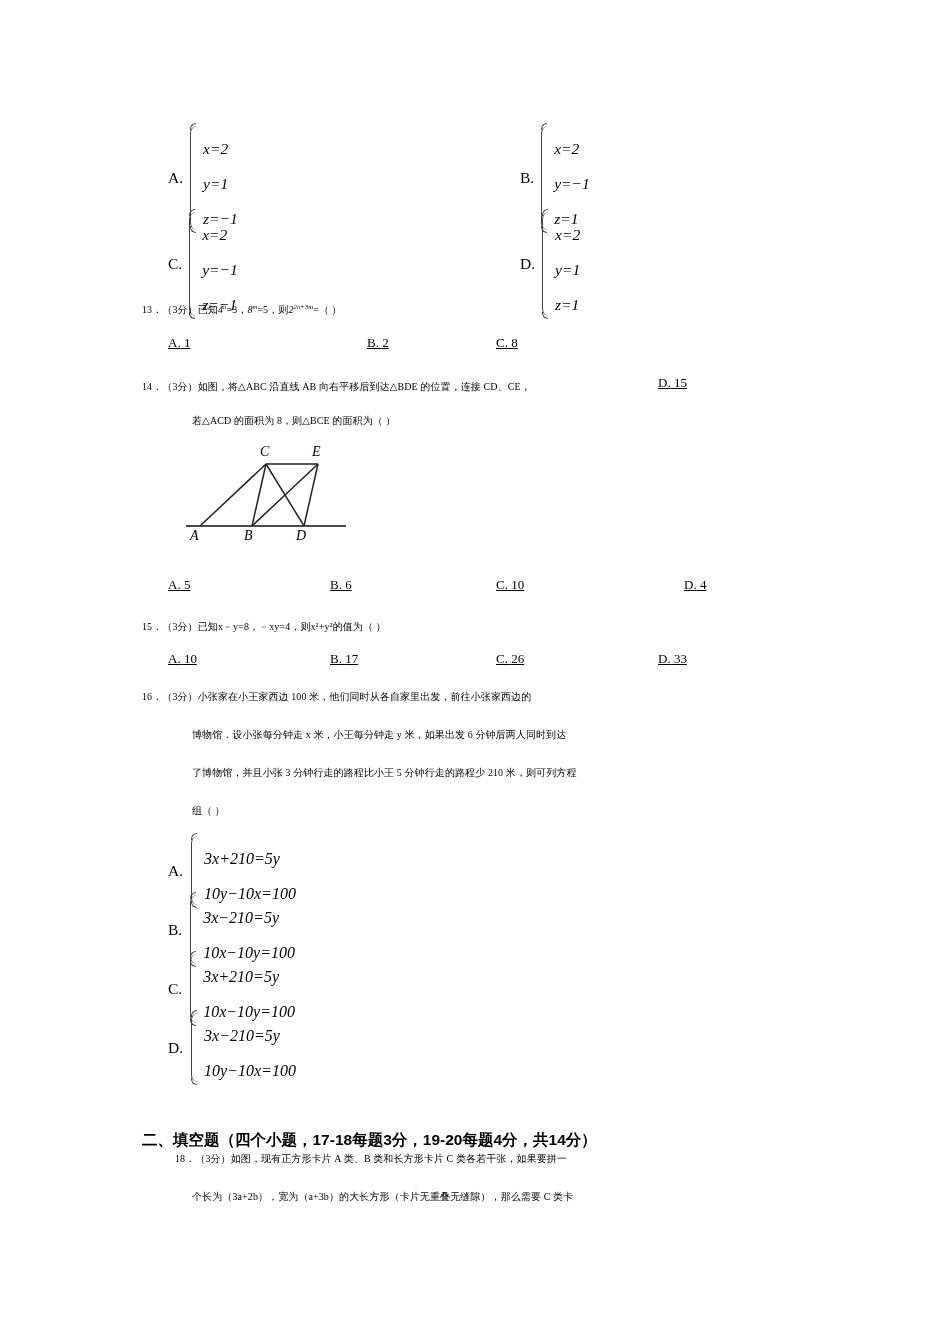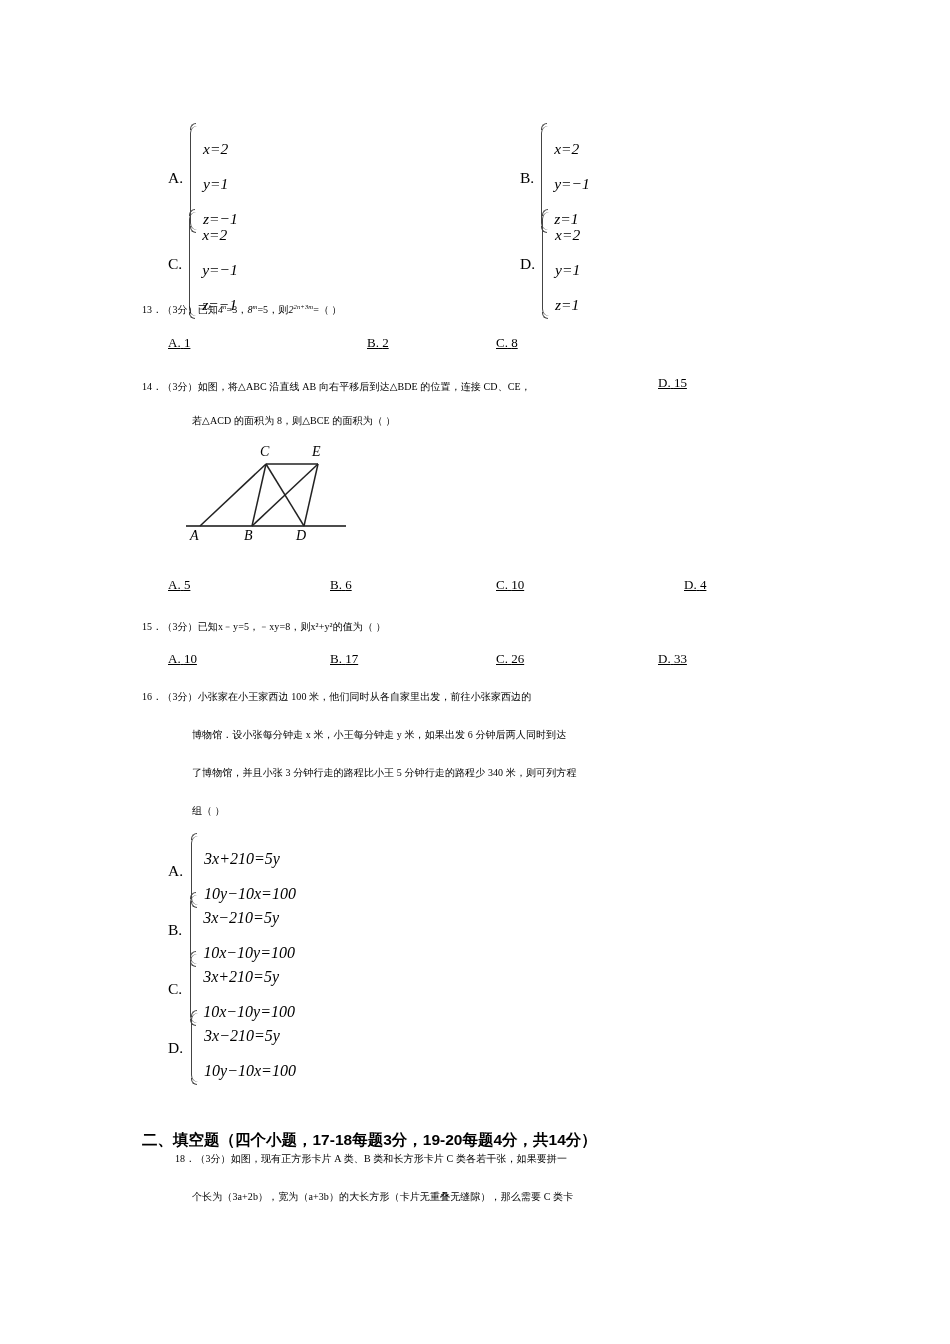--- a/index.html
+++ b/index.html
@@ -222,21 +222,21 @@
   <div class="row" style="left:496px; top:578px;">
     <span>C.</span>
     <span>10</span>
   </div>
   <div class="row" style="left:658px; top:578px;margin-left:26px;">
     <span>D.</span>
     <span>4</span>
   </div>
 
   <div class="qtext" style="left:142px; top:620px;">
-    <span>15．</span><span>（3分）</span><span>已知x﹣y=5，﹣xy=8，则x²+y²的值为（     ）</span>
+    <span>15．</span><span>（3分）</span><span>已知x﹣y=8，﹣xy=4，则x²+y²的值为（     ）</span>
   </div>
 
   <div class="row" style="left:168px; top:652px;">
     <span>A.</span>
     <span>10</span>
   </div>
   <div class="row" style="left:330px; top:652px;">
     <span>B.</span>
     <span>17</span>
   </div>
@@ -249,21 +249,21 @@
     <span>33</span>
   </div>
 
   <div class="qtext" style="left:142px; top:690px;">
     <span>16．</span><span>（3分）</span><span>小张家在小王家西边 100 米，他们同时从各自家里出发，前往小张家西边的</span>
   </div>
   <div class="qtext" style="left:192px; top:728px;">
     <span>博物馆．设小张每分钟走 x 米，小王每分钟走 y 米，如果出发 6 分钟后两人同时到达</span>
   </div>
   <div class="qtext" style="left:192px; top:766px;">
-    <span>了博物馆，并且小张 3 分钟行走的路程比小王 5 分钟行走的路程少 340 米，则可列方程</span>
+    <span>了博物馆，并且小张 3 分钟行走的路程比小王 5 分钟行走的路程少 210 米，则可列方程</span>
   </div>
   <div class="qtext" style="left:192px; top:804px;">
     <span>组（     ）</span>
   </div>
 
   <div class="sys16" style="left:168px; top:836px;">
     <span class="lbl">A.</span>
     <span class="brace"></span>
     <span class="eqs">
       <span class="it">3x+210=5y</span>

